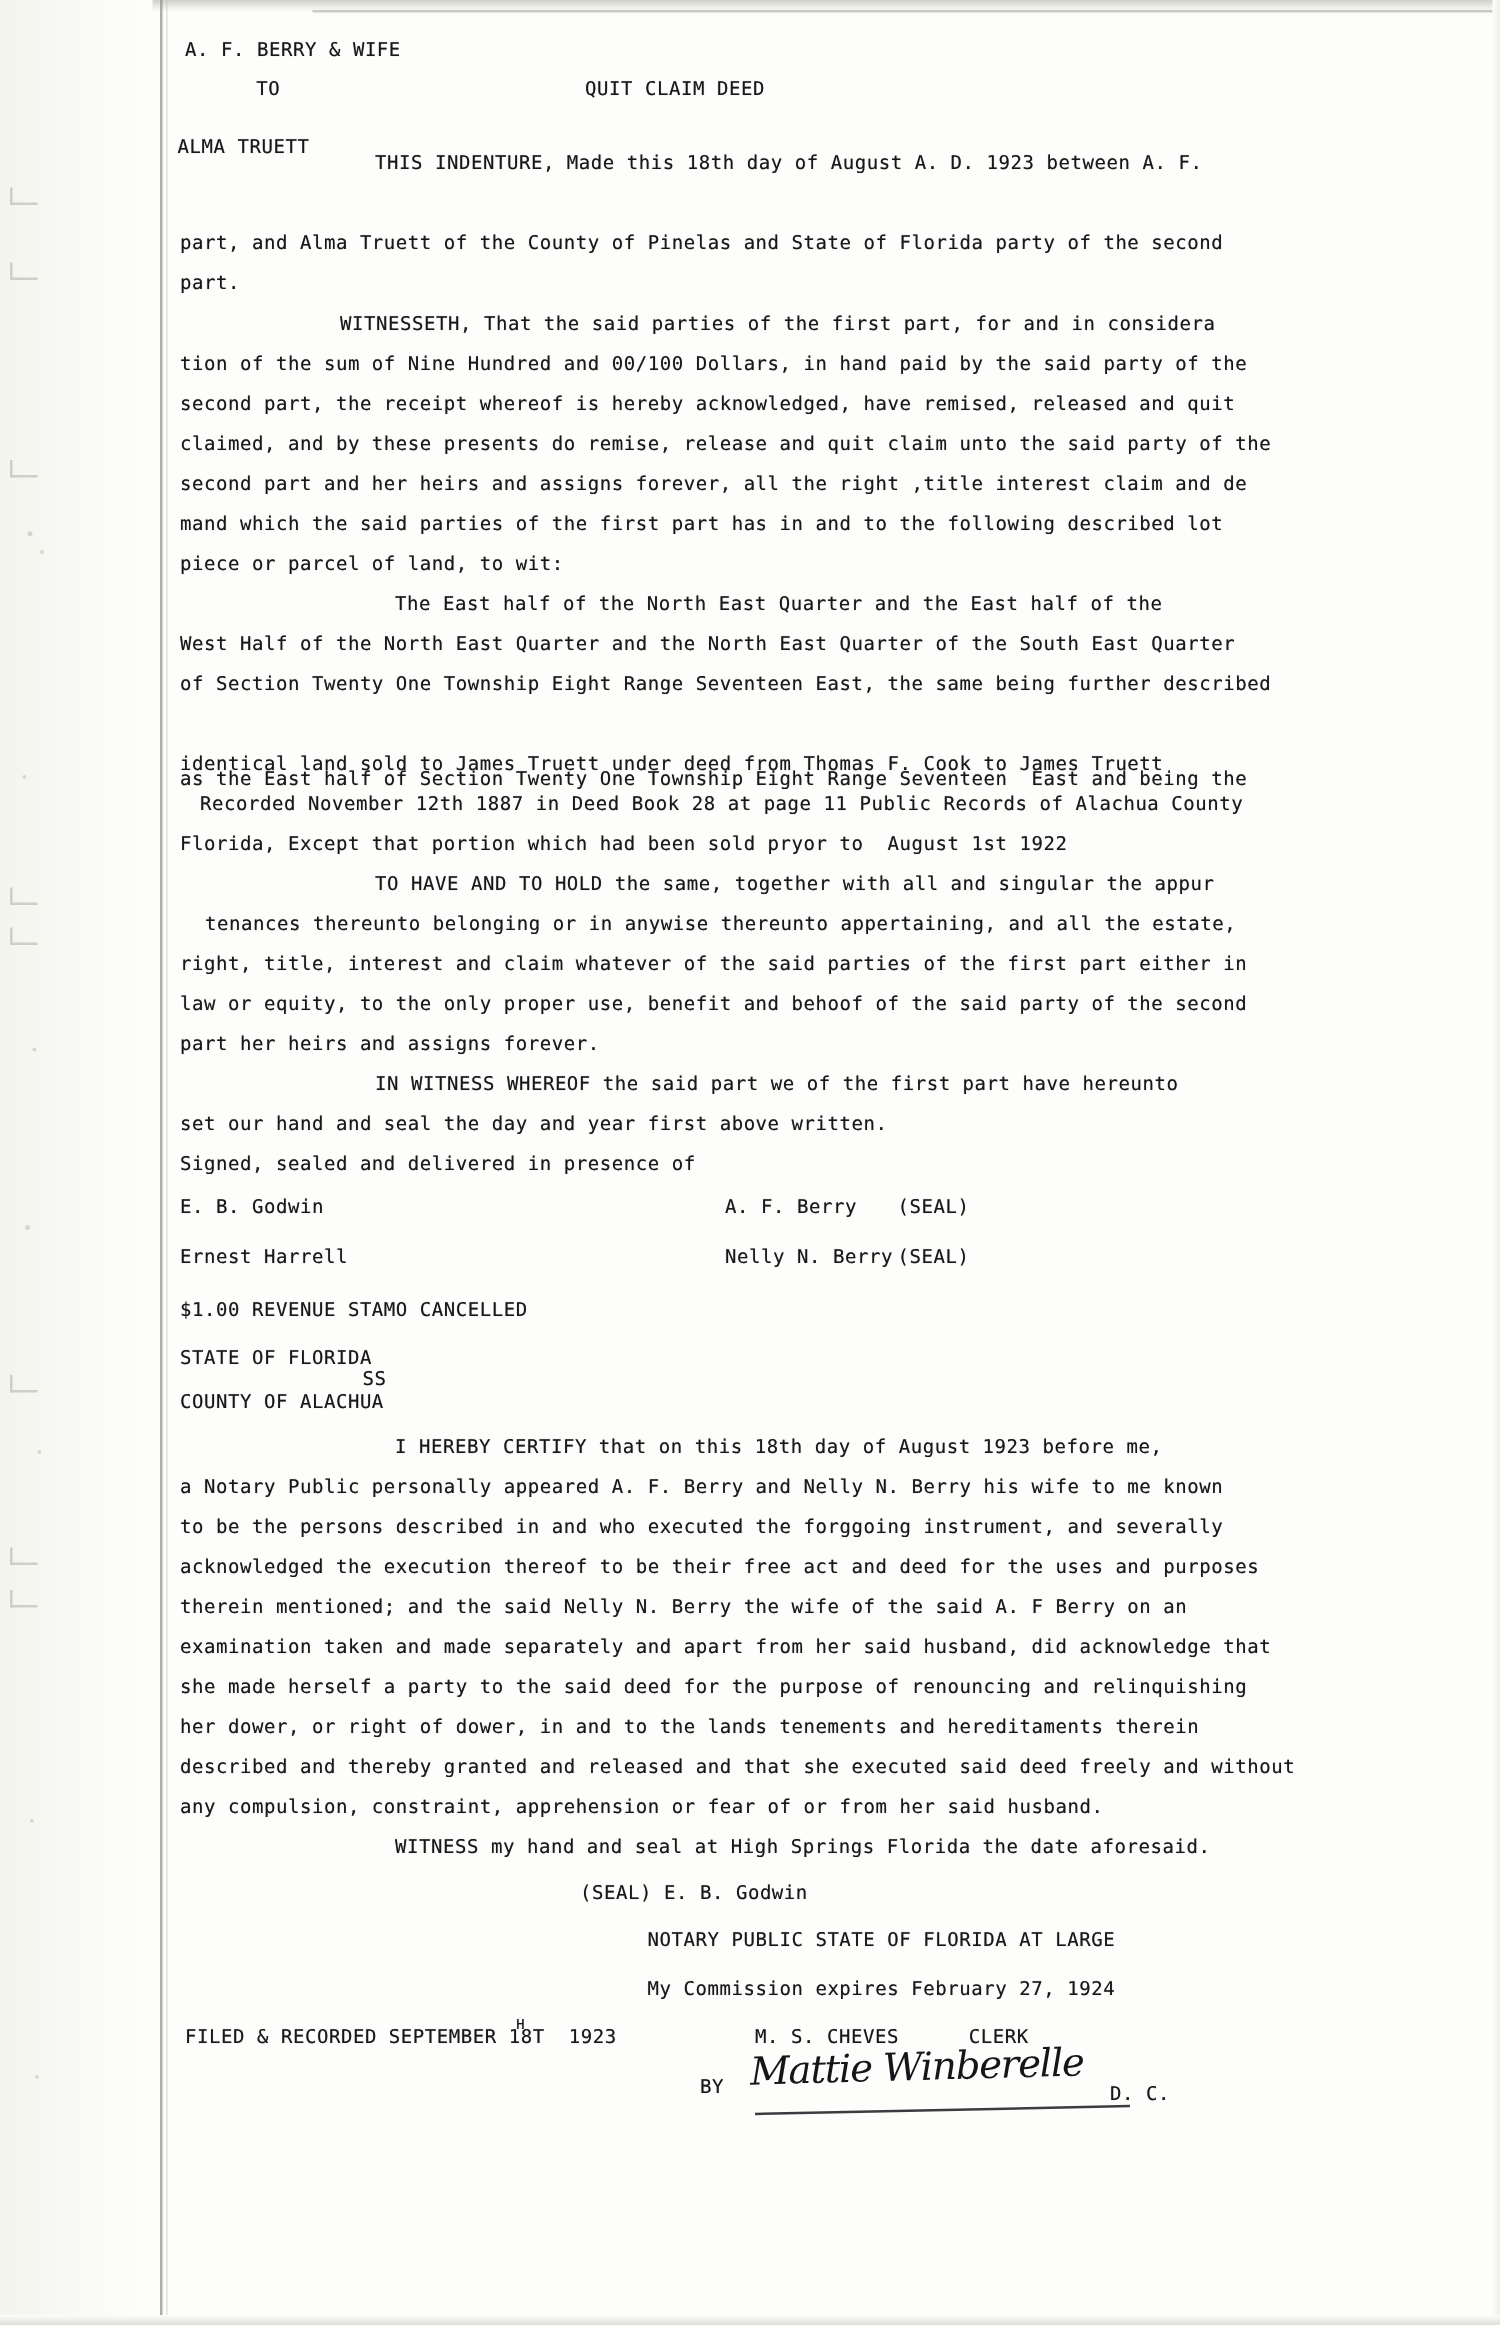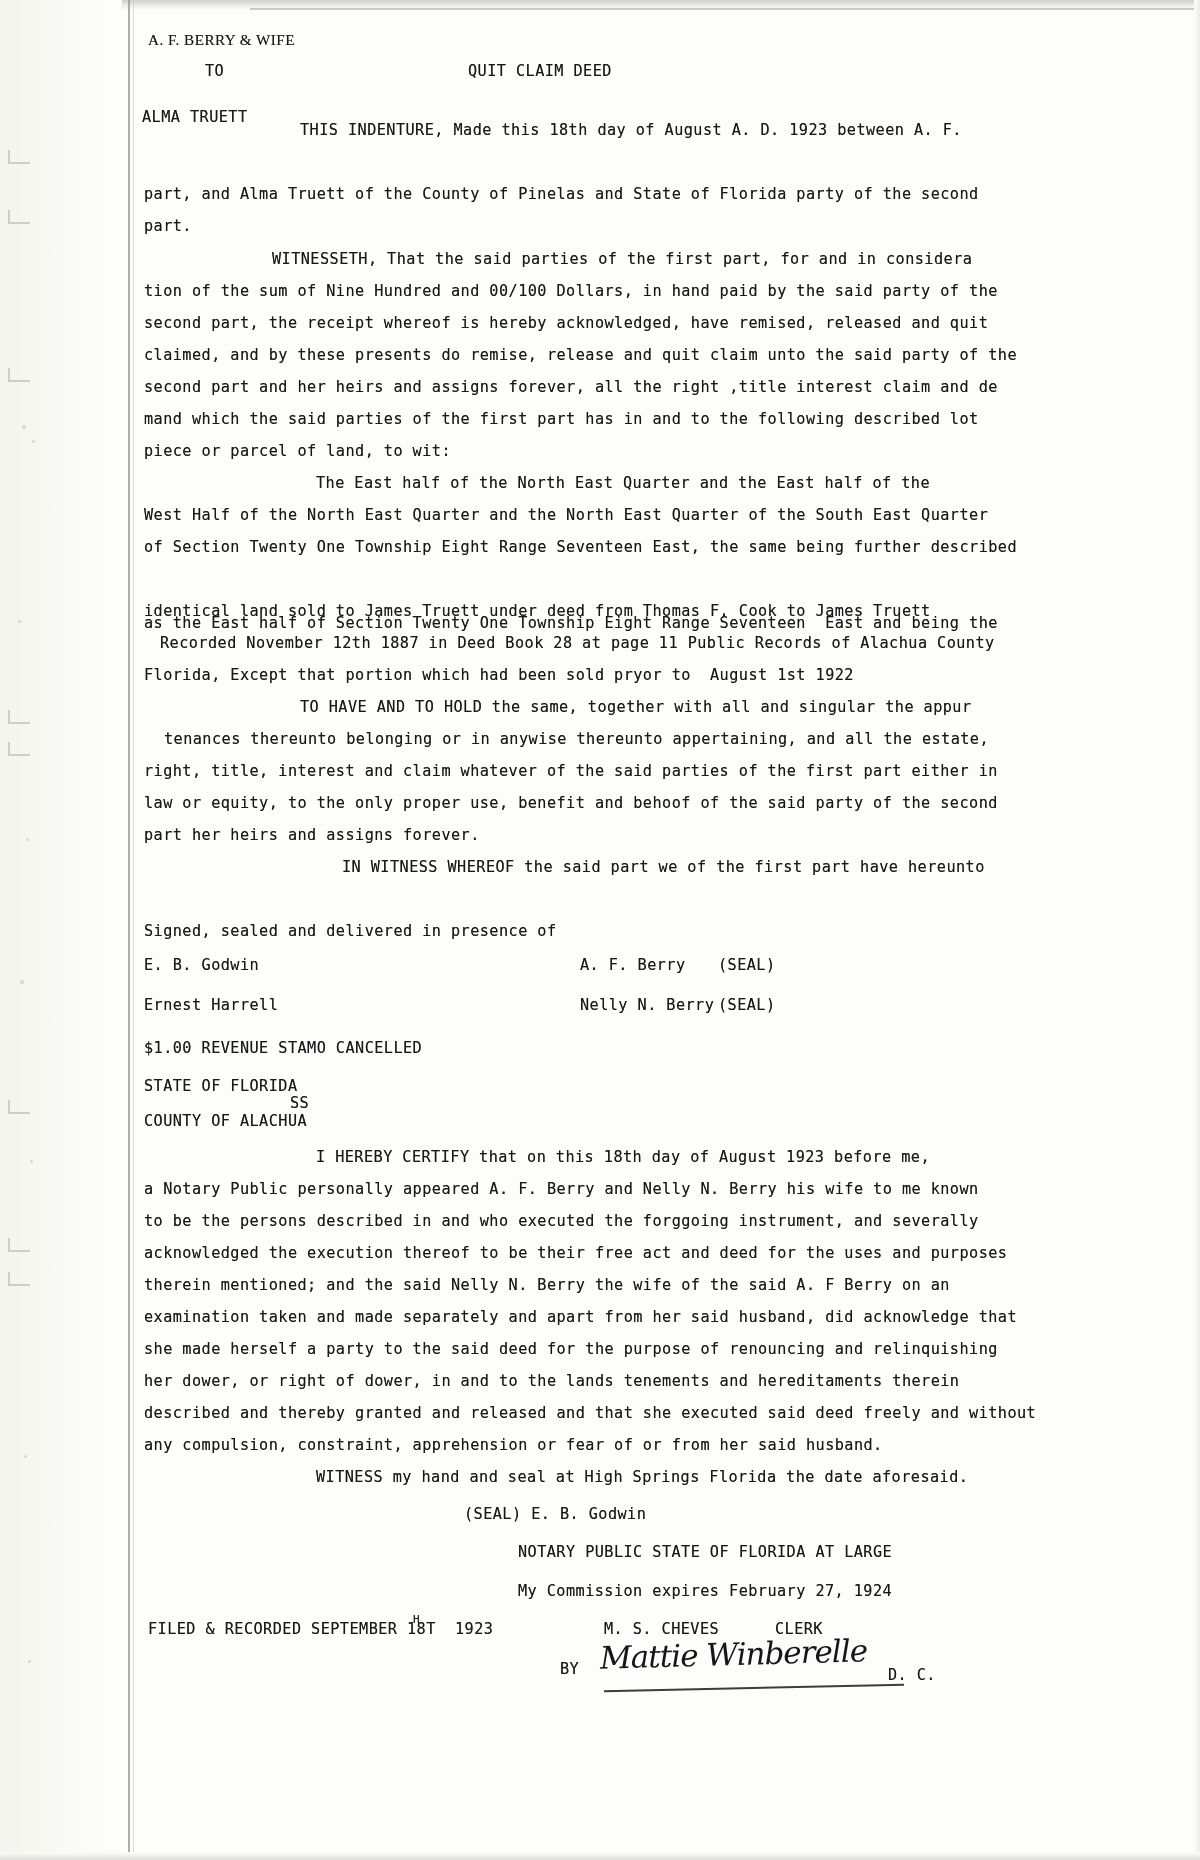--- a/index.html
+++ b/index.html
@@ -138,21 +138,21 @@
   <div class="speck" style="top:440px;left:32px;width:3px;height:3px;"></div>
   <div class="speck" style="top:620px;left:18px;width:3px;height:3px;"></div>
   <div class="speck" style="top:838px;left:26px;width:3px;height:3px;"></div>
   <div class="speck" style="top:980px;left:20px;width:4px;height:4px;"></div>
   <div class="speck" style="top:1160px;left:30px;width:3px;height:3px;"></div>
   <div class="speck" style="top:1455px;left:24px;width:3px;height:3px;"></div>
   <div class="speck" style="top:1660px;left:28px;width:3px;height:3px;"></div>
 
   <div class="doc">
 
-    <div class="ln" style="top:31px;left:148px;font-family:Liberation Serif, serif;">A. F. BERRY &amp; WIFE</div>
+    <div class="ln" style="top:31px;left:148px;">A. F. BERRY &amp; WIFE</div>
     <div class="ln" style="top:62px;left:205px;">TO</div>
     <div class="ln" style="top:62px;left:468px;">QUIT CLAIM DEED</div>
     <div class="ln" style="top:108px;left:142px;text-align:center;">ALMA TRUETT</div>
 
     <div class="ln" style="top:121px;left:300px;">THIS INDENTURE, Made this 18th day of August A. D. 1923 between A. F.</div>
     <div class="ln" style="top:185px;left:144px;">part, and Alma Truett of the County of Pinelas and State of Florida party of the second</div>
     <div class="ln" style="top:217px;left:144px;">part.</div>
 
     <div class="ln" style="top:250px;left:272px;">WITNESSETH, That the said parties of the first part, for and in considera</div>
     <div class="ln" style="top:282px;left:144px;">tion of the sum of Nine Hundred and 00/100 Dollars, in hand paid by the said party of the</div>
@@ -169,21 +169,22 @@
     <div class="ln" style="top:602px;left:144px;">identical land sold to James Truett under deed from Thomas F. Cook to James Truett</div>
     <div class="ln" style="top:634px;left:144px;margin-left:16px;">Recorded November 12th 1887 in Deed Book 28 at page 11 Public Records of Alachua County</div>
     <div class="ln" style="top:666px;left:144px;">Florida, Except that portion which had been sold pryor to  August 1st 1922</div>
 
     <div class="ln" style="top:698px;left:300px;">TO HAVE AND TO HOLD the same, together with all and singular the appur</div>
     <div class="ln" style="top:730px;left:144px;margin-left:20px;">tenances thereunto belonging or in anywise thereunto appertaining, and all the estate,</div>
     <div class="ln" style="top:762px;left:144px;">right, title, interest and claim whatever of the said parties of the first part either in</div>
     <div class="ln" style="top:794px;left:144px;">law or equity, to the only proper use, benefit and behoof of the said party of the second</div>
     <div class="ln" style="top:826px;left:144px;">part her heirs and assigns forever.</div>
 
-    <div class="ln" style="top:858px;left:300px;margin-left:42px;">IN WITNESS WHEREOF the said part we of the first part have hereunto</div>
+    <div class="ln" style="top:858px;left:300px;">IN WITNESS WHEREOF the said part we of the first part have hereunto</div>
+    <div class="ln" style="top:890px;left:144px;">set our hand and seal the day and year first above written.</div>
     <div class="ln" style="top:922px;left:144px;">Signed, sealed and delivered in presence of</div>
 
     <div class="ln" style="top:956px;left:144px;">E. B. Godwin</div>
     <div class="ln" style="top:956px;left:580px;">A. F. Berry</div>
     <div class="ln" style="top:956px;left:718px;">(SEAL)</div>
 
     <div class="ln" style="top:996px;left:144px;">Ernest Harrell</div>
     <div class="ln" style="top:996px;left:580px;">Nelly N. Berry</div>
     <div class="ln" style="top:996px;left:718px;">(SEAL)</div>
 

